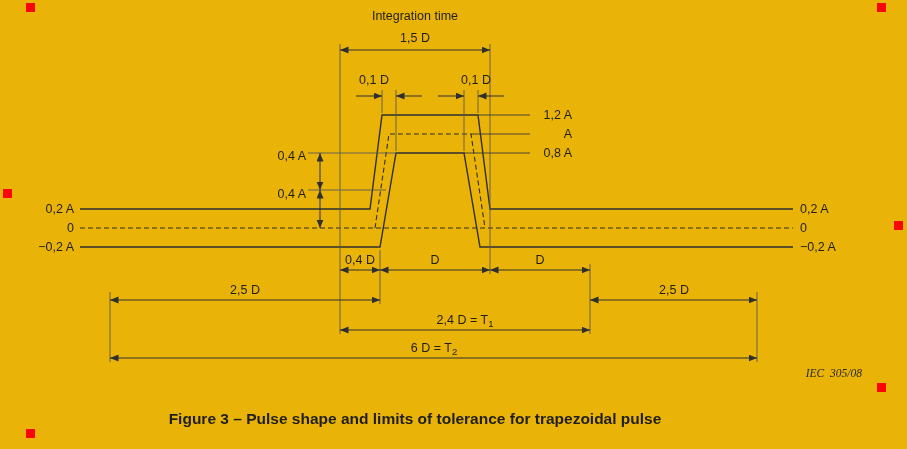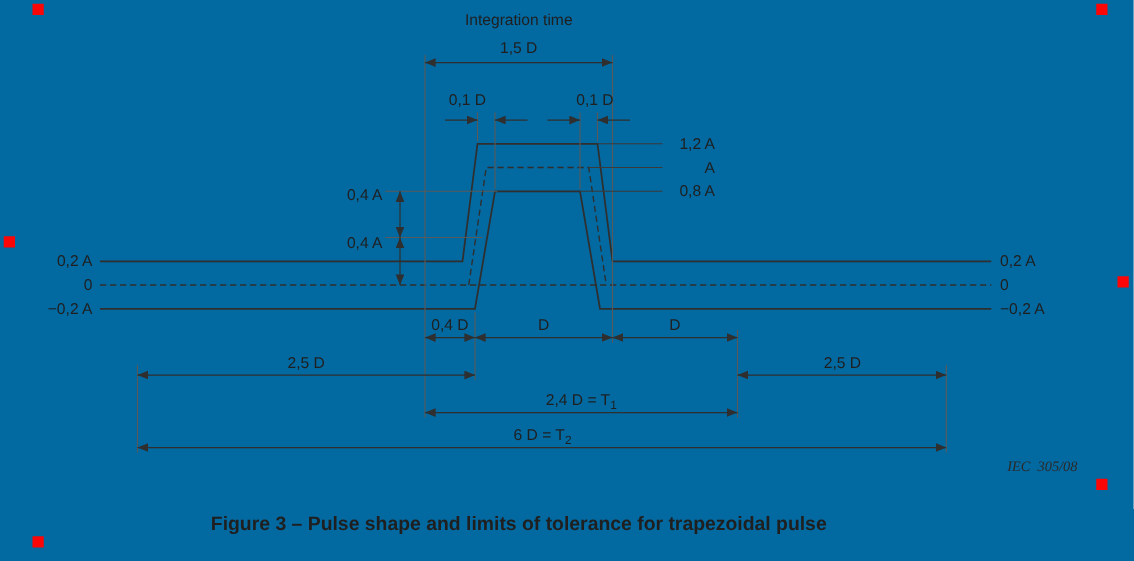--- a/index.html
+++ b/index.html
@@ -1,16 +1,16 @@
 <!DOCTYPE html>
 <html><head>
 <meta charset="utf-8">
 <style>
   html,body{margin:0;padding:0;background:#ffffff;}
-  .stage{position:relative;width:907px;height:449px;background:#0369a1;overflow:hidden;
+  .stage{position:relative;width:907px;height:449px;background:#eab308;overflow:hidden;
          font-family:"Liberation Sans", sans-serif;}
   svg text{font-family:"Liberation Sans", sans-serif;fill:#1f1f1f;}
   .lbl{font-size:12.5px;}
   .sub{font-size:9.5px;}
   .iec{font-family:"Liberation Serif", serif;font-style:italic;font-size:11.5px;fill:#2a2a2a;}
   .caption{font-size:15.5px;font-weight:700;}
   .wave{stroke:#2f2f2f;stroke-width:1.4;fill:none;}
   .wdash{stroke:#2f2f2f;stroke-width:1.1;fill:none;stroke-dasharray:5 3;}
   .ext{stroke:#5a5a5a;stroke-width:0.9;}
   .dim{stroke:#2f2f2f;stroke-width:1;}

